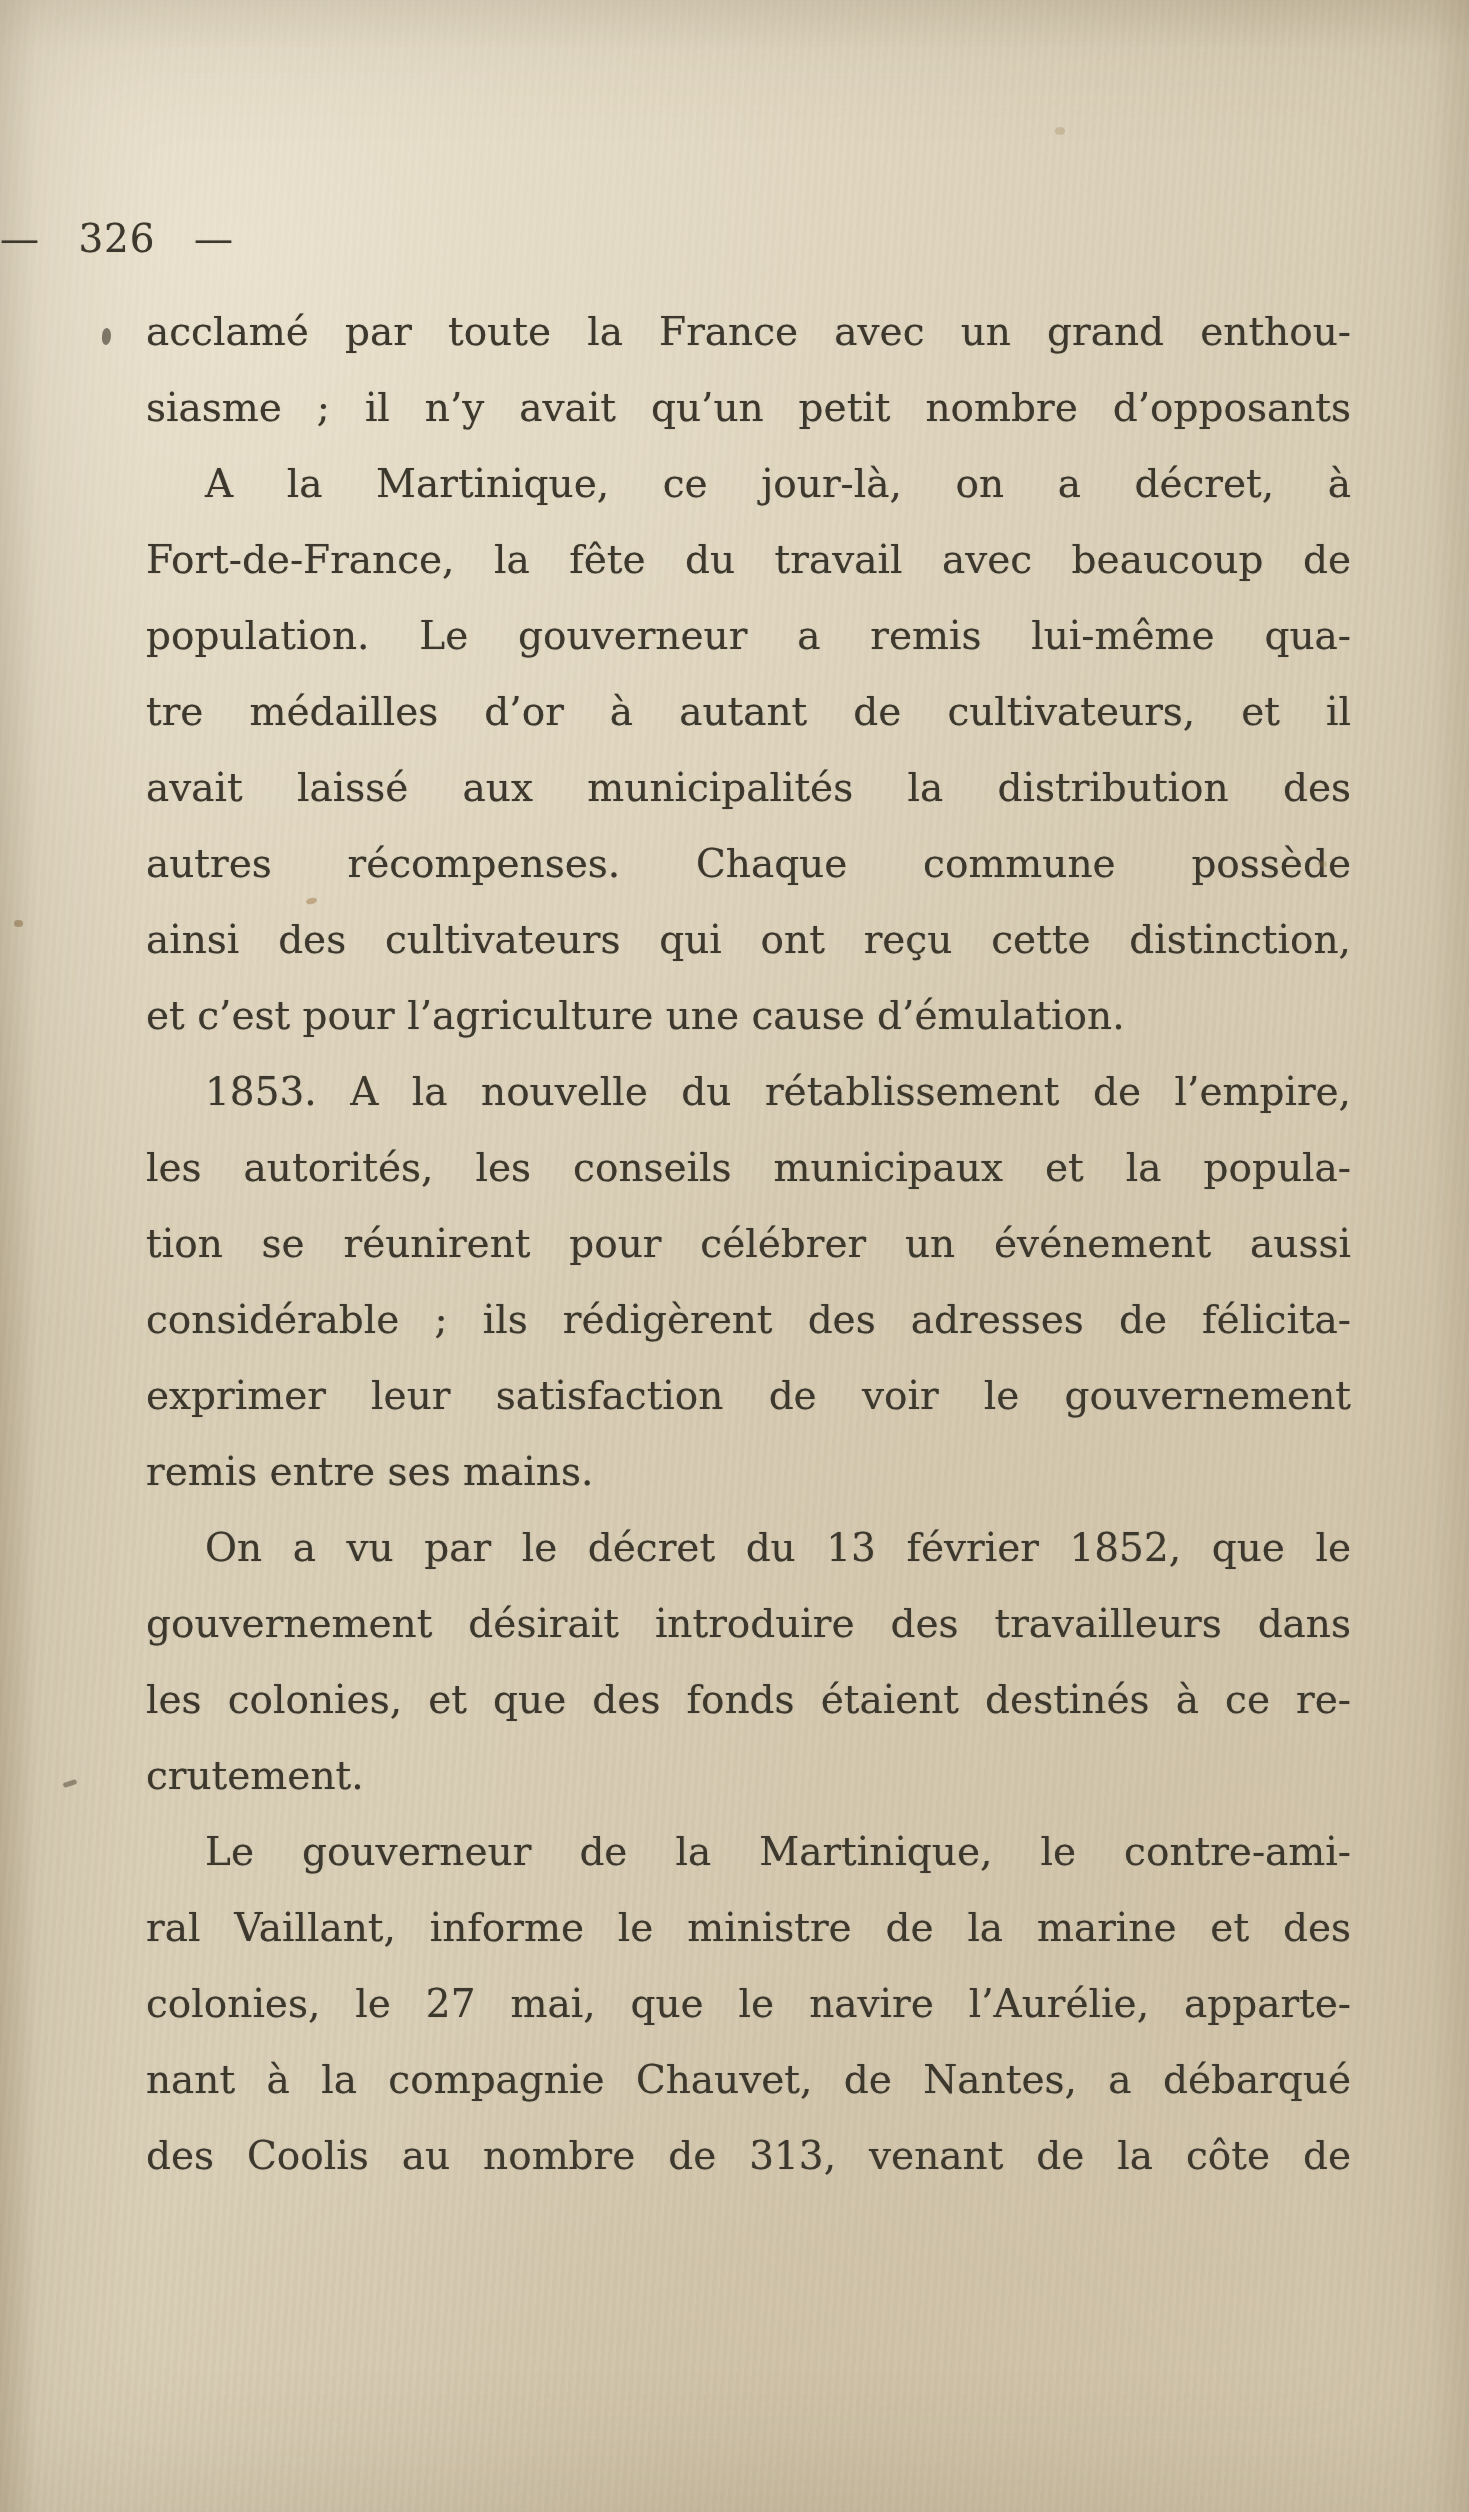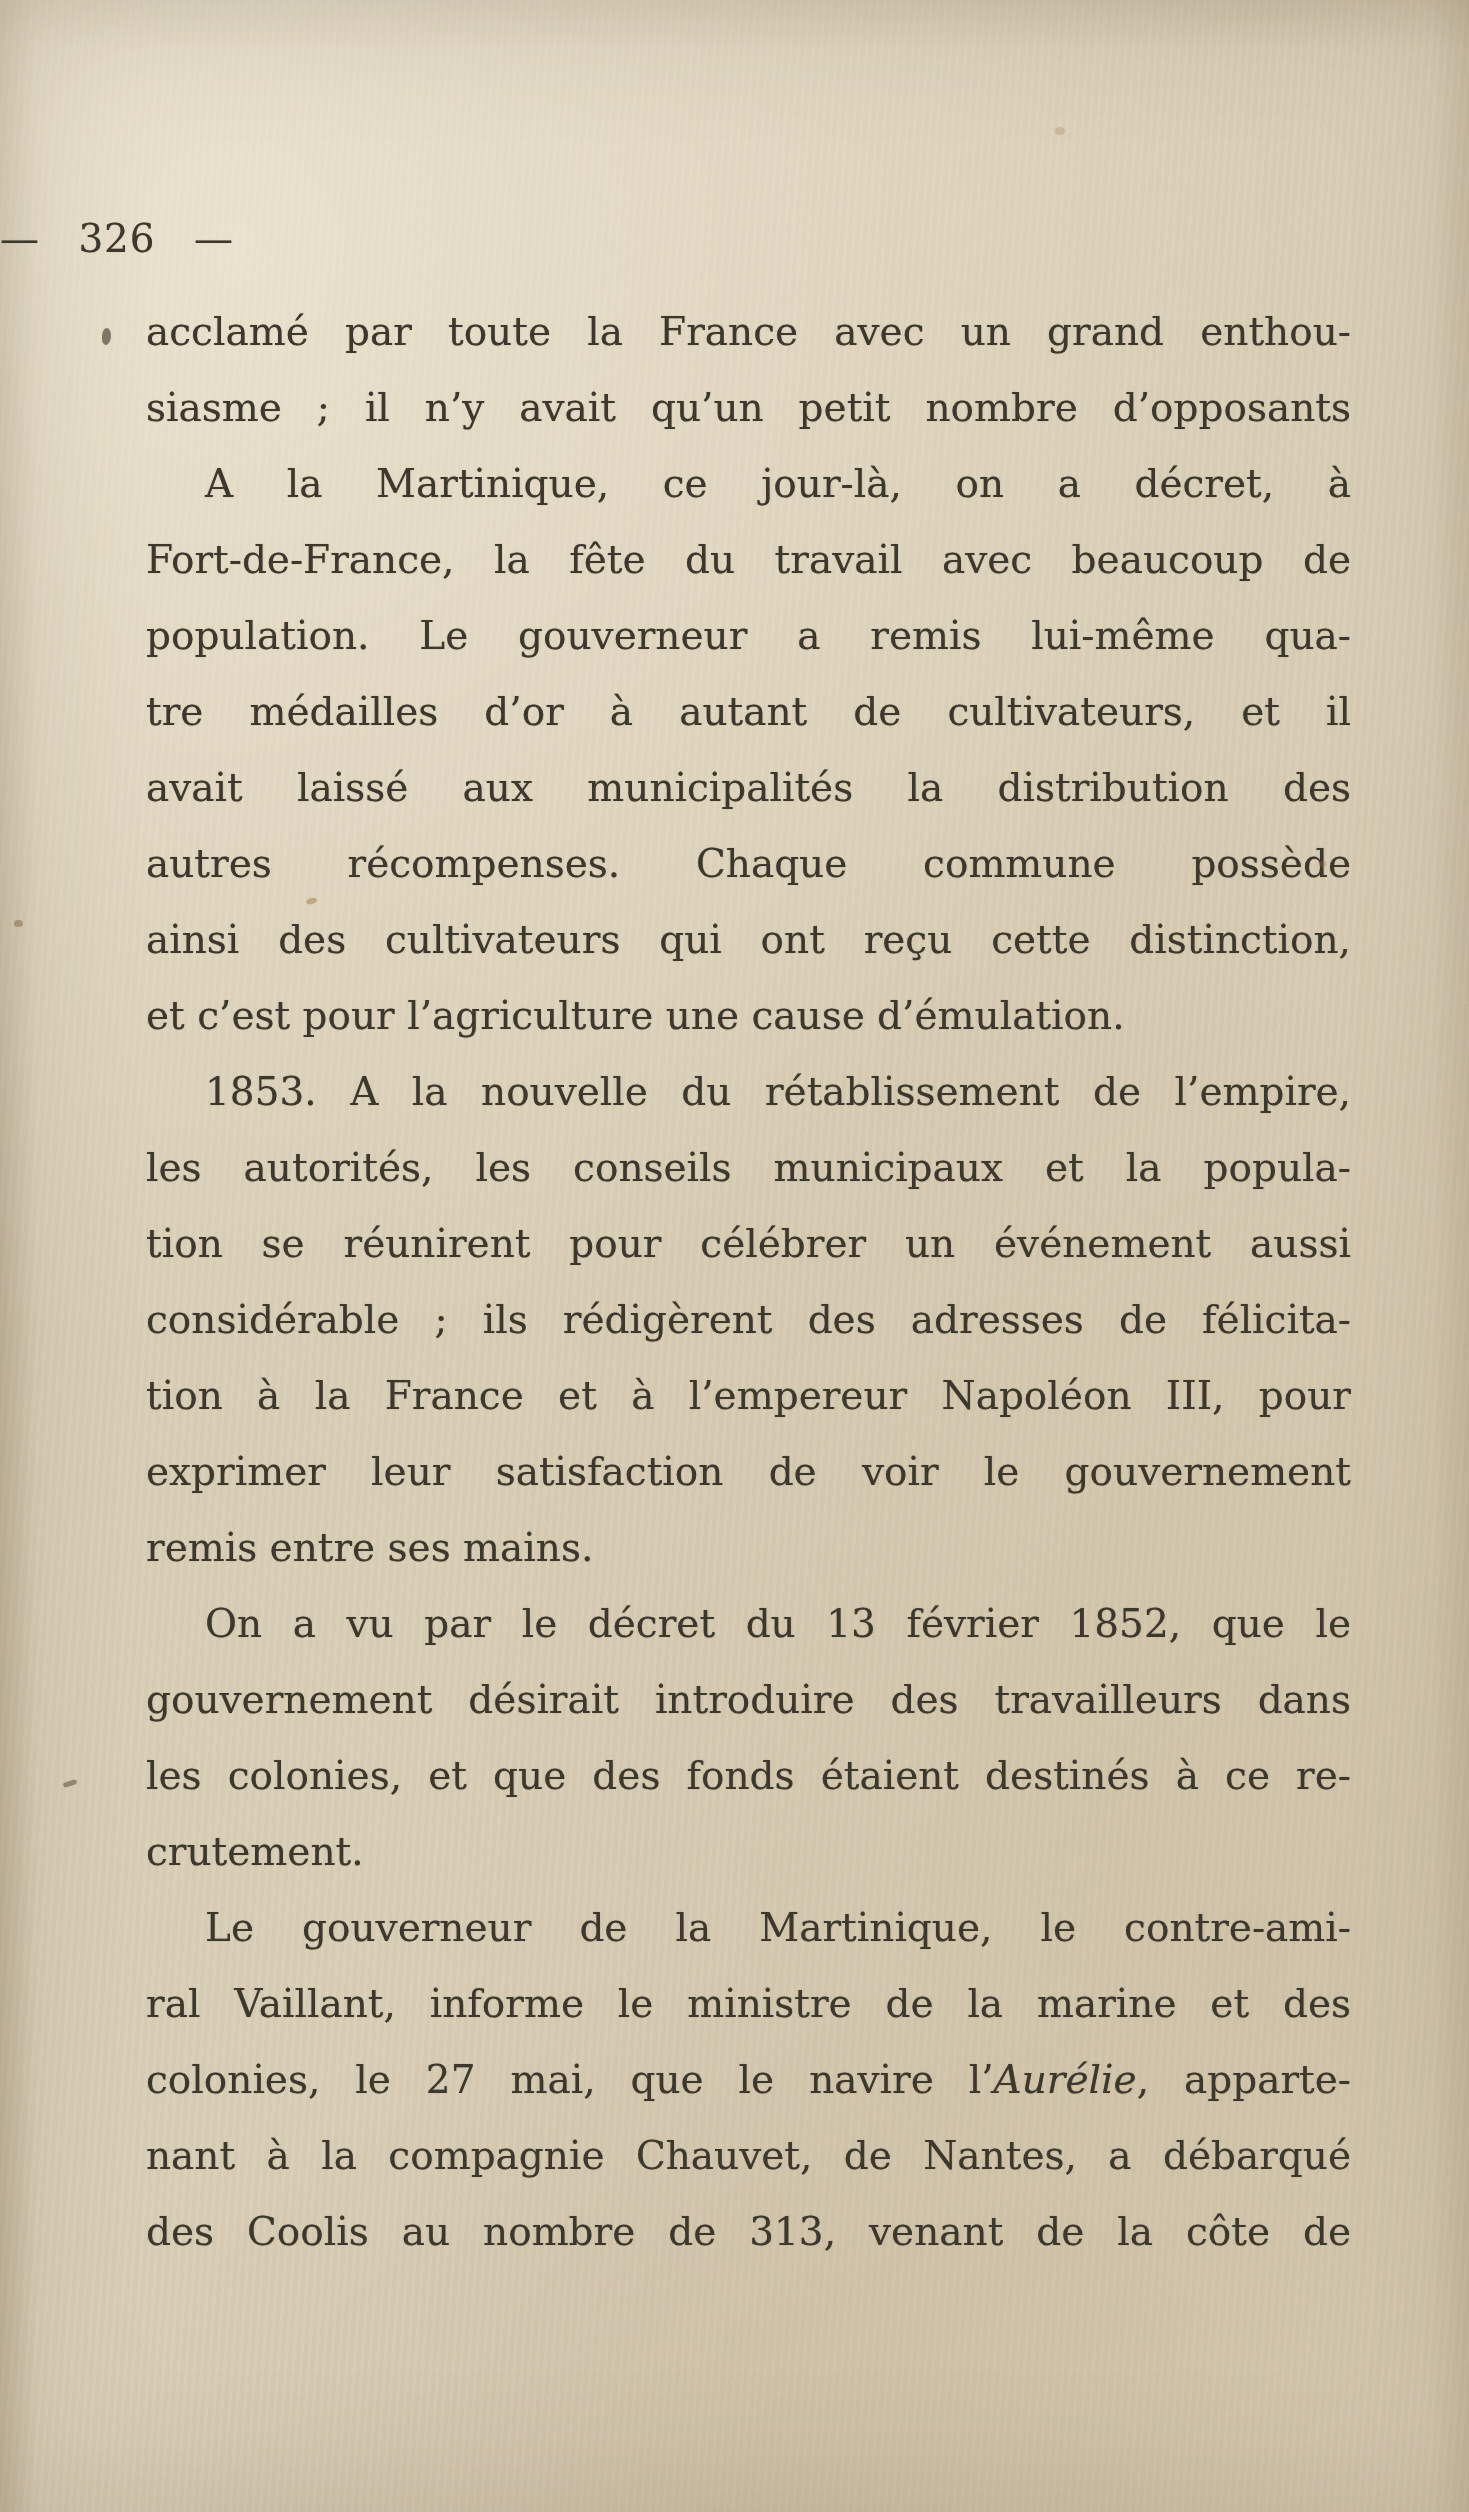--- a/index.html
+++ b/index.html
@@ -51,21 +51,21 @@
     height: 76px;
     line-height: 76px;
     font-size: 39px;
     text-align: justify;
     text-align-last: justify;
     white-space: normal;
     text-shadow: 0 0 1px rgba(61,56,45,0.5);
   }
   .line.indent { text-indent: 59px; }
   .line.last { text-align-last: left; }
-  .italic { font-style: italic; }
+  .italic { }
   .speck {
     position: absolute;
     pointer-events: none;
   }
   .speck.s1 { left: 102px; top: 328px; width: 9.3px; height: 17px; background: rgba(70,63,50,0.65); border-radius: 45% 60% 50% 55%; transform: rotate(8deg); }
   .speck.s2 { left: 13.6px;  top: 920px; width: 9.3px; height: 6.8px;  background: rgba(128,100,62,0.5); border-radius: 50%; }
   .speck.s3 { left: 306px; top: 898px; width: 11px; height: 6px;  background: rgba(152,110,64,0.45); border-radius: 50%; transform: rotate(-12deg); }
   .speck.s4 { left: 63px;  top: 1781px; width: 13.6px; height: 5.1px;  background: rgba(88,78,60,0.55); border-radius: 2.5px; transform: rotate(-18deg); }
   .speck.s5 { left: 1055px; top: 127px; width: 10.2px; height: 7.6px;  background: rgba(160,130,85,0.30); border-radius: 50%; }
   .speck.s6 { left: 1318px; top: 861px; width: 8.5px; height: 6px; background: rgba(150,118,74,0.28); border-radius: 50%; }
@@ -88,21 +88,20 @@
     <div class="line">tre médailles d’or à autant de cultivateurs, et il</div>
     <div class="line">avait laissé aux municipalités la distribution des</div>
     <div class="line">autres récompenses. Chaque commune possède</div>
     <div class="line">ainsi des cultivateurs qui ont reçu cette distinction,</div>
     <div class="line last">et c’est pour l’agriculture une cause d’émulation.</div>
 
     <div class="line indent">1853. A la nouvelle du rétablissement de l’empire,</div>
     <div class="line">les autorités, les conseils municipaux et la popula-</div>
     <div class="line">tion se réunirent pour célébrer un événement aussi</div>
     <div class="line">considérable ; ils rédigèrent des adresses de félicita-</div>
-    <div class="line">tion à la France et à l’empereur Napoléon III, pour</div>
     <div class="line">exprimer leur satisfaction de voir le gouvernement</div>
     <div class="line last">remis entre ses mains.</div>
 
     <div class="line indent">On a vu par le décret du 13 février 1852, que le</div>
     <div class="line">gouvernement désirait introduire des travailleurs dans</div>
     <div class="line">les colonies, et que des fonds étaient destinés à ce re-</div>
     <div class="line last">crutement.</div>
 
     <div class="line indent">Le gouverneur de la Martinique, le contre-ami-</div>
     <div class="line">ral Vaillant, informe le ministre de la marine et des</div>

